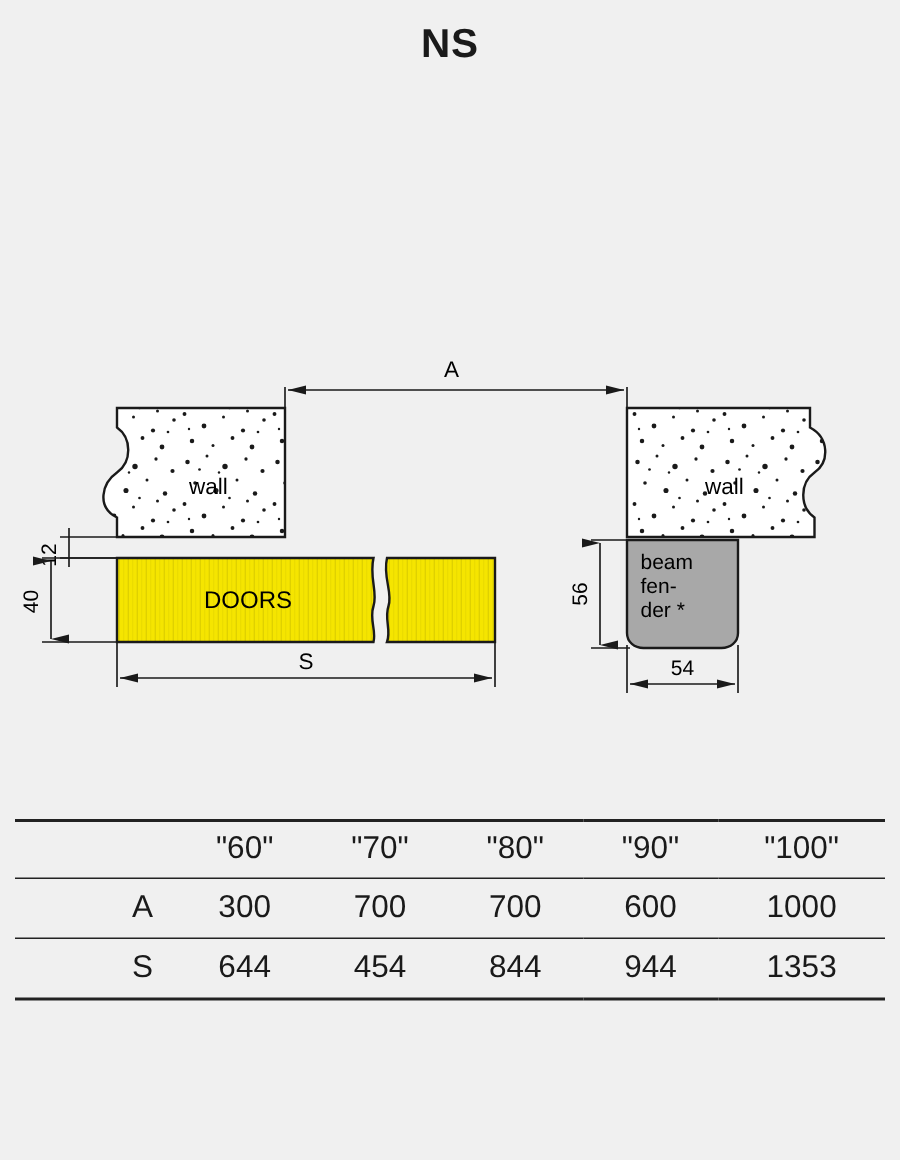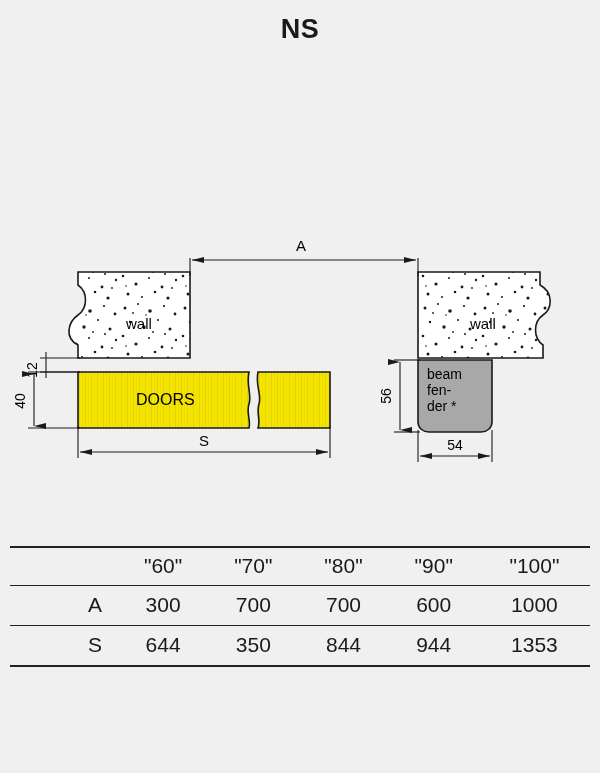--- a/index.html
+++ b/index.html
@@ -205,20 +205,20 @@
         <td class="rowlabel">A</td>
         <td>300</td>
         <td>700</td>
         <td>700</td>
         <td>600</td>
         <td>1000</td>
       </tr>
       <tr class="datarow last">
         <td class="rowlabel">S</td>
         <td>644</td>
-        <td>350</td>
+        <td>454</td>
         <td>844</td>
         <td>944</td>
         <td>1353</td>
       </tr>
     </tbody>
   </table>
 </div>
 
 </body></html>

